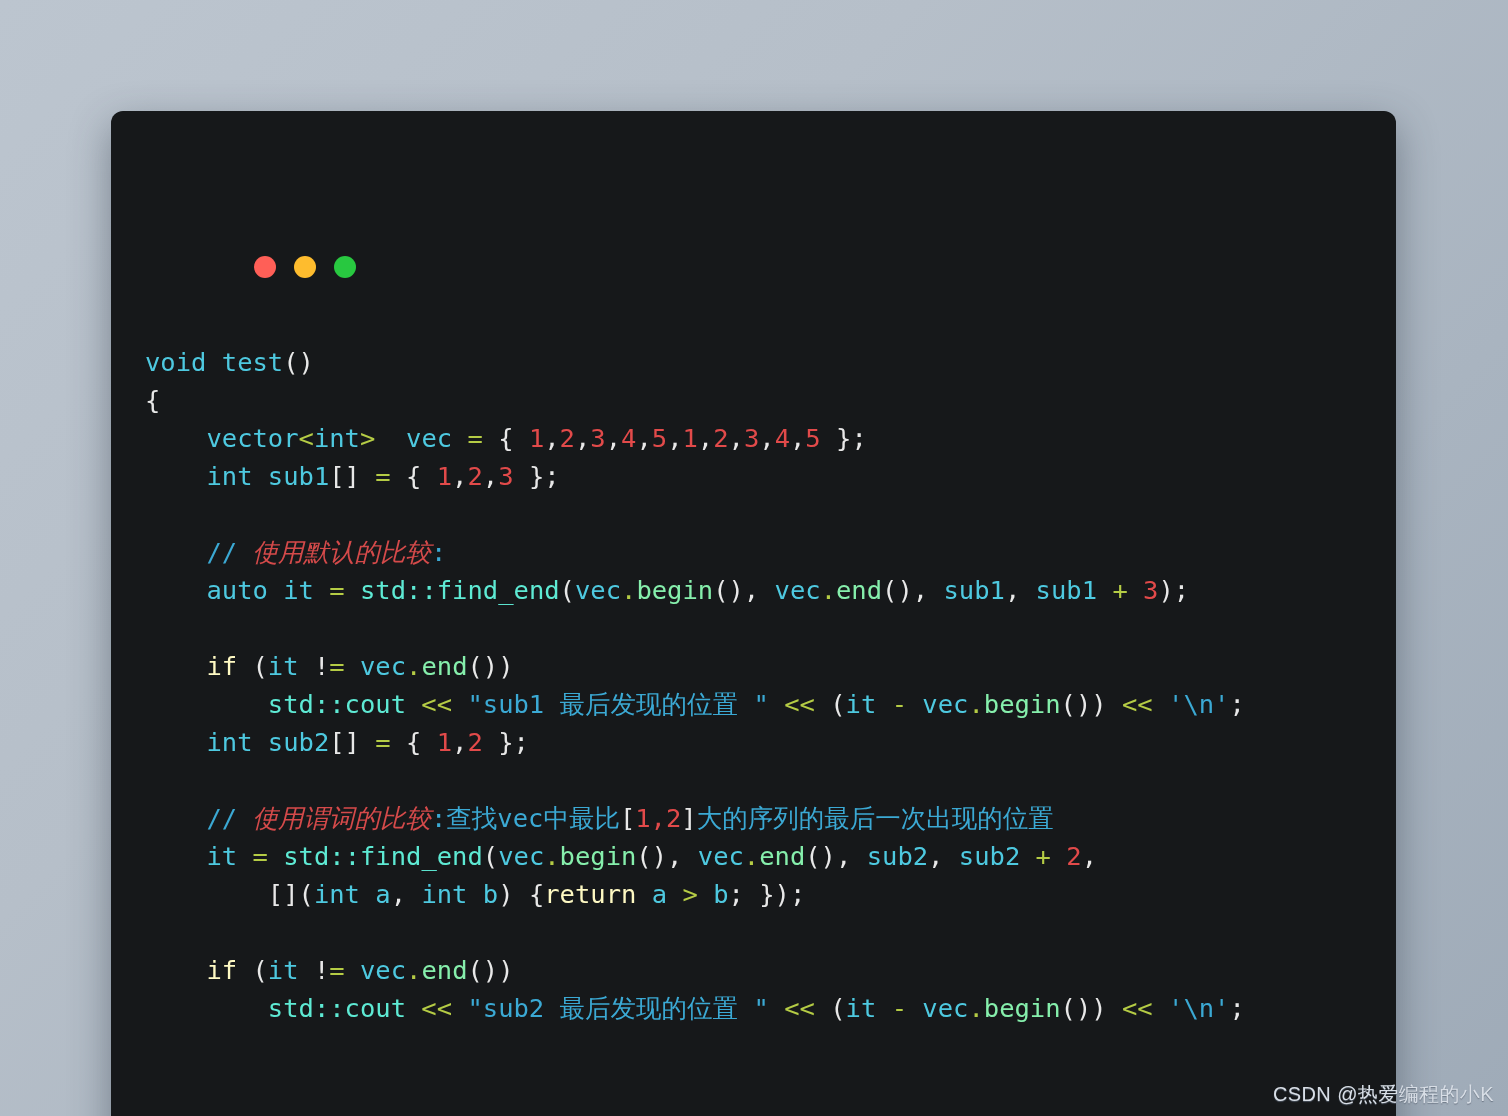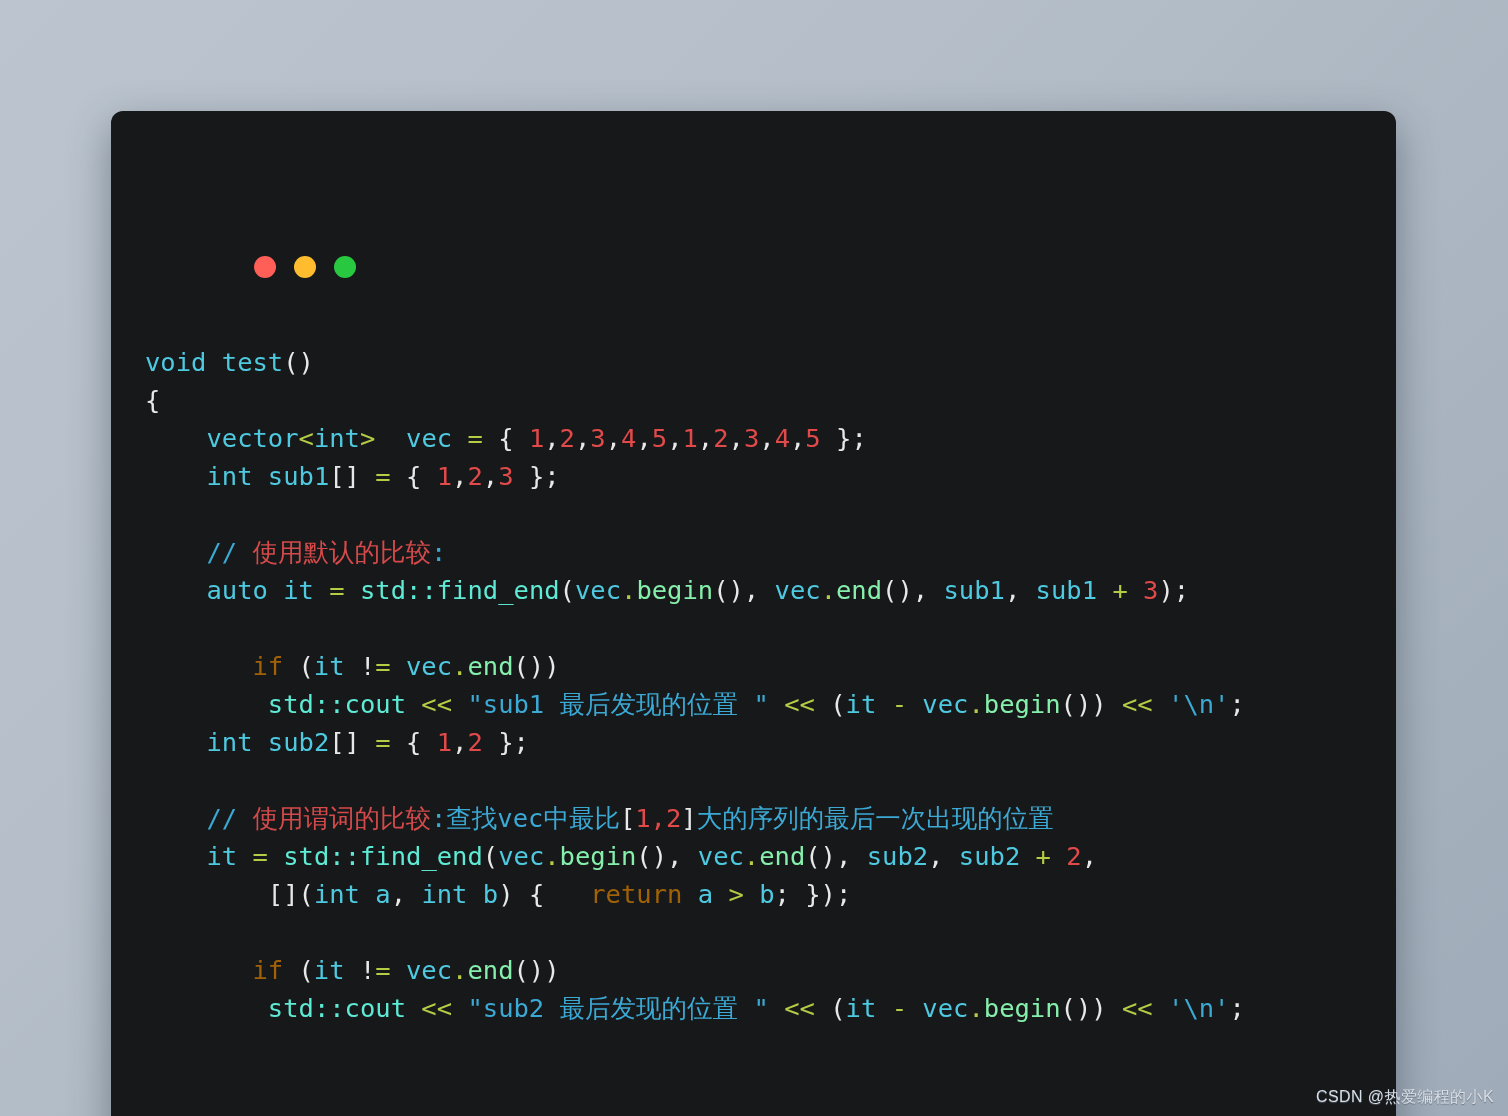--- a/index.html
+++ b/index.html
@@ -68,32 +68,32 @@
   #code .line { min-height: 38px; }
   #code .blank { height: 38px; }
 
   
   .t-plain   { color: #e8e8e8; }
   .t-type    { color: #4ec9e0; }
   .t-green   { color: #b5cc45; }
   .t-num     { color: #e24a4a; }
   .t-func    { color: #5eead4; }
   .t-member  { color: #86efac; }
-  .t-kw      { color: #a16207; margin-left: 46px; }
+  .t-kw      { color: #fef9c3; }
   .t-str     { color: #3ba9d4; }
-  .t-cmtred  { color: #d44a4a; }
+  .t-cmtred  { color: #d44a4a; font-style: italic; }
   .t-cmtcy   { color: #3ba9d4; }
 
   
   #watermark {
     position: absolute;
     right: 14px;
     bottom: 8px;
     font-family: "Liberation Sans", sans-serif;
-    font-size: 16px;
+    font-size: 20px;
     color: #d8dee6;
     text-shadow: 0 1px 1px rgba(90,100,115,0.75);
     letter-spacing: 0.4px;
     white-space: nowrap;
   }
 </style>
 </head>
 <body>
 
 <div id="canvas">

